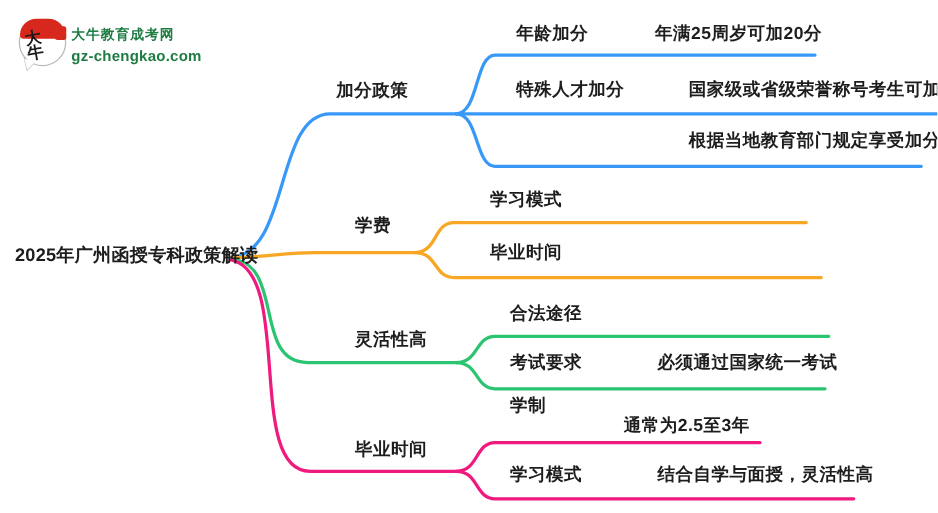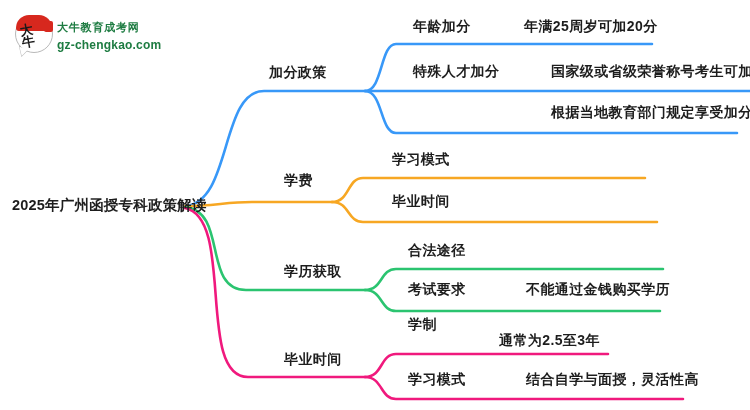--- a/index.html
+++ b/index.html
@@ -88,24 +88,24 @@
   <div class="node" style="left:413px;top:18px">年龄加分</div>
   <div class="node" style="left:524px;top:18px">年满25周岁可加20分</div>
   <div class="node" style="left:413px;top:63px">特殊人才加分</div>
   <div class="node" style="left:551px;top:63px">国家级或省级荣誉称号考生可加分</div>
   <div class="node" style="left:551px;top:104px">根据当地教育部门规定享受加分</div>
 
   <div class="node" style="left:284px;top:172px">学费</div>
   <div class="node" style="left:392px;top:151px">学习模式</div>
   <div class="node" style="left:392px;top:193px">毕业时间</div>
 
-  <div class="node" style="left:284px;top:263px">学历获取</div>
+  <div class="node" style="left:284px;top:263px">灵活性高</div>
   <div class="node" style="left:408px;top:242px">合法途径</div>
   <div class="node" style="left:408px;top:281px">考试要求</div>
-  <div class="node" style="left:526px;top:281px">不能通过金钱购买学历</div>
+  <div class="node" style="left:526px;top:281px">必须通过国家统一考试</div>
 
   <div class="node" style="left:284px;top:351px">毕业时间</div>
   <div class="node" style="left:408px;top:316px">学制</div>
   <div class="node" style="left:499px;top:332px">通常为2.5至3年</div>
   <div class="node" style="left:408px;top:371px">学习模式</div>
   <div class="node" style="left:526px;top:371px">结合自学与面授，灵活性高</div>
 
 </div>
 
 </body></html>

